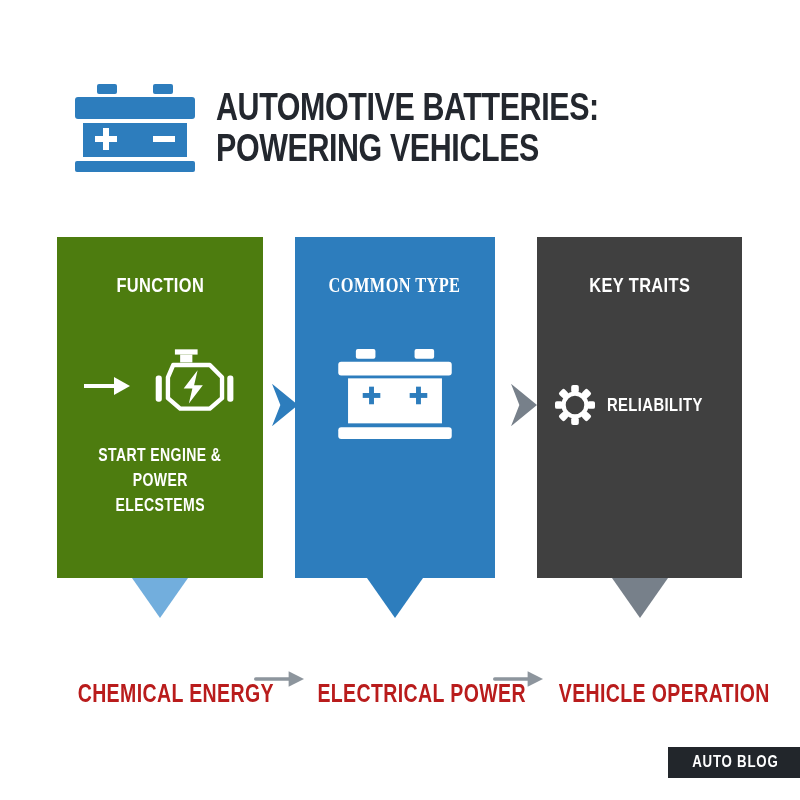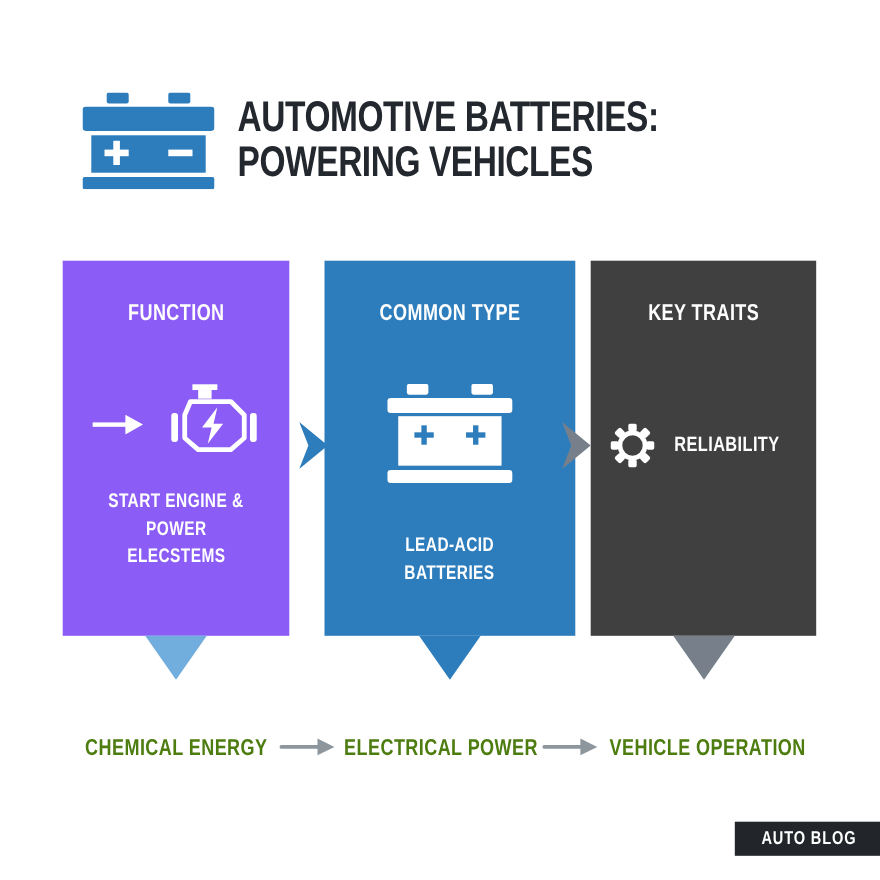--- a/index.html
+++ b/index.html
@@ -12,22 +12,22 @@
   
   .logo{position:absolute;left:75px;top:84px;width:120px;height:88px;}
   .title{
     position:absolute;left:216px;top:86px;margin:0;
     font-size:39px;font-weight:bold;color:#23272e;line-height:41px;letter-spacing:-0.5px;
   }
   .title .cond{display:block;transform-origin:left center;}
 
   
   .card{position:absolute;top:237px;height:341px;}
-  .card--light{left:57px;width:206px;background:#8b5cf6;}
-  .card--blue{left:295px;width:228px;background:#2d7dbd;}
+  .card--light{left:57px;width:206px;background:#4d7c0f;}
+  .card--blue{left:295px;width:200px;background:#2d7dbd;font-family:Liberation Serif, serif;}
   .card--gray{left:537px;width:205px;background:#404040;}
   .card::after{
     content:"";position:absolute;top:100%;left:50%;transform:translateX(-50%);
     width:0;height:0;border-left:28px solid transparent;border-right:28px solid transparent;
     border-top:40px solid transparent;
   }
   .card--light::after{border-top-color:#72aedd;}
   .card--blue::after{border-top-color:#2d7dbd;}
   .card--gray::after{border-top-color:#77808a;}
 
@@ -39,33 +39,33 @@
   .card-body{
     position:absolute;top:206px;left:0;right:0;text-align:center;
     color:#ffffff;font-weight:bold;font-size:18px;line-height:25px;letter-spacing:0.5px;
   }
   .card--blue .card-body{top:246px;}
   .trait-row{
     position:absolute;left:18px;right:6px;display:flex;align-items:center;gap:12px;
     color:#ffffff;font-weight:bold;font-size:19px;letter-spacing:0.5px;
   }
   .trait-row .cond{transform-origin:left center;}
-  .trait-row--1{top:148px;justify-content:space-between;}
+  .trait-row--1{top:148px;}
   .trait-row--2{top:211px;}
 
   
   .chev{position:absolute;top:383px;width:26px;height:44px;}
   .chev--1{left:272px;}
   .chev--2{left:511px;}
 
   
   .flow{position:absolute;top:664px;left:0;width:800px;height:36px;}
   .flow-label{
-    position:absolute;top:4px;width:220px;text-align:center;
-    color:#4d7c0f;font-weight:bold;font-size:21px;letter-spacing:0.5px;
+    position:absolute;top:15px;width:220px;text-align:center;
+    color:#b91c1c;font-weight:bold;font-size:25px;letter-spacing:0.5px;
   }
   .flow-label--1{left:50px;}
   .flow-label--2{left:288px;}
   .flow-label--3{left:529px;text-align:center;}
   .flow-arrow{position:absolute;top:7px;width:50px;height:16px;}
   .flow-arrow--1{left:254px;}
   .flow-arrow--2{left:493px;}
 
   
   .badge{
@@ -136,24 +136,20 @@
           <rect x="2" y="80" width="116" height="12" rx="3"></rect>
         </g>
         <g fill="#2d7dbd">
           <rect x="27" y="45" width="18" height="5"></rect>
           <rect x="33.5" y="38.5" width="5" height="18"></rect>
           <rect x="75" y="45" width="18" height="5"></rect>
           <rect x="81.5" y="38.5" width="5" height="18"></rect>
         </g>
       </svg>
     </div>
-    <div class="card-body">
-      <div><span class="cond">LEAD-ACID</span></div>
-      <div><span class="cond">BATTERIES</span></div>
-    </div>
   </div>
 
   <div class="card card--gray">
     <div class="card-title">
       <span class="cond">KEY TRAITS</span>
     </div>
     <div class="trait-row trait-row--1">
       <svg width="40" height="40" viewBox="0 0 42 42" aria-hidden="true">
         <g fill="#ffffff">
           <rect x="17" y="0" width="8" height="8" rx="2"></rect>

